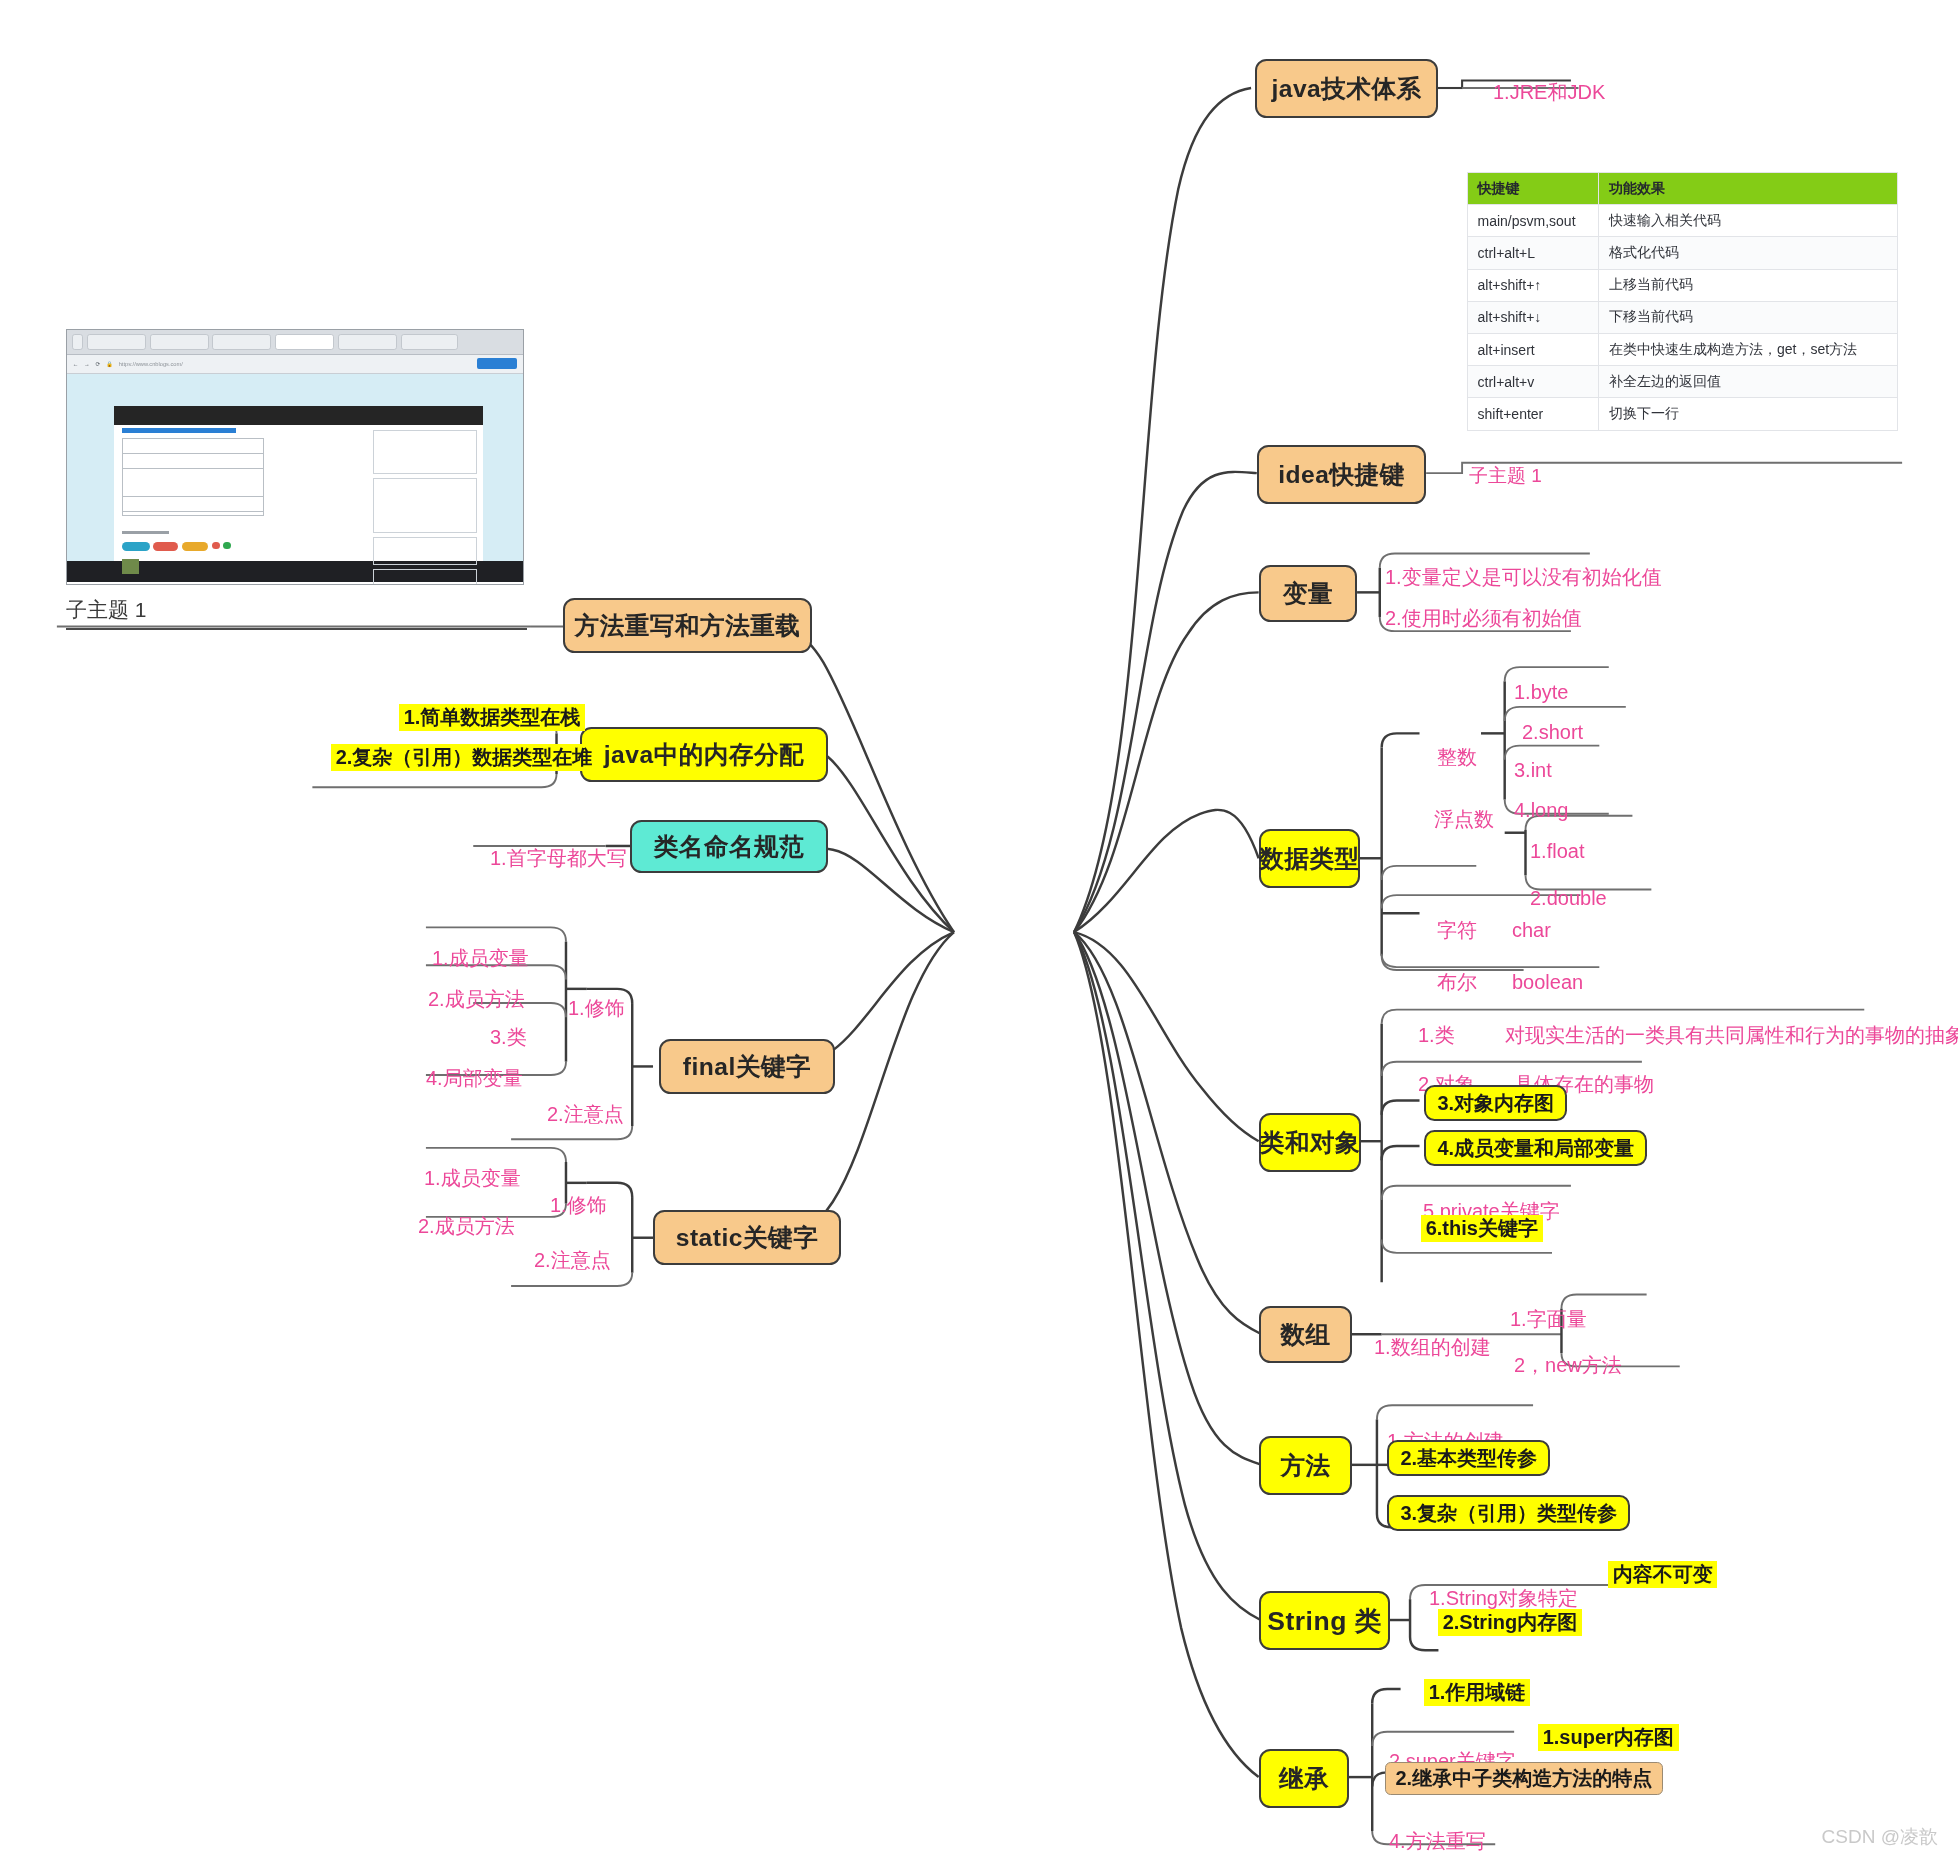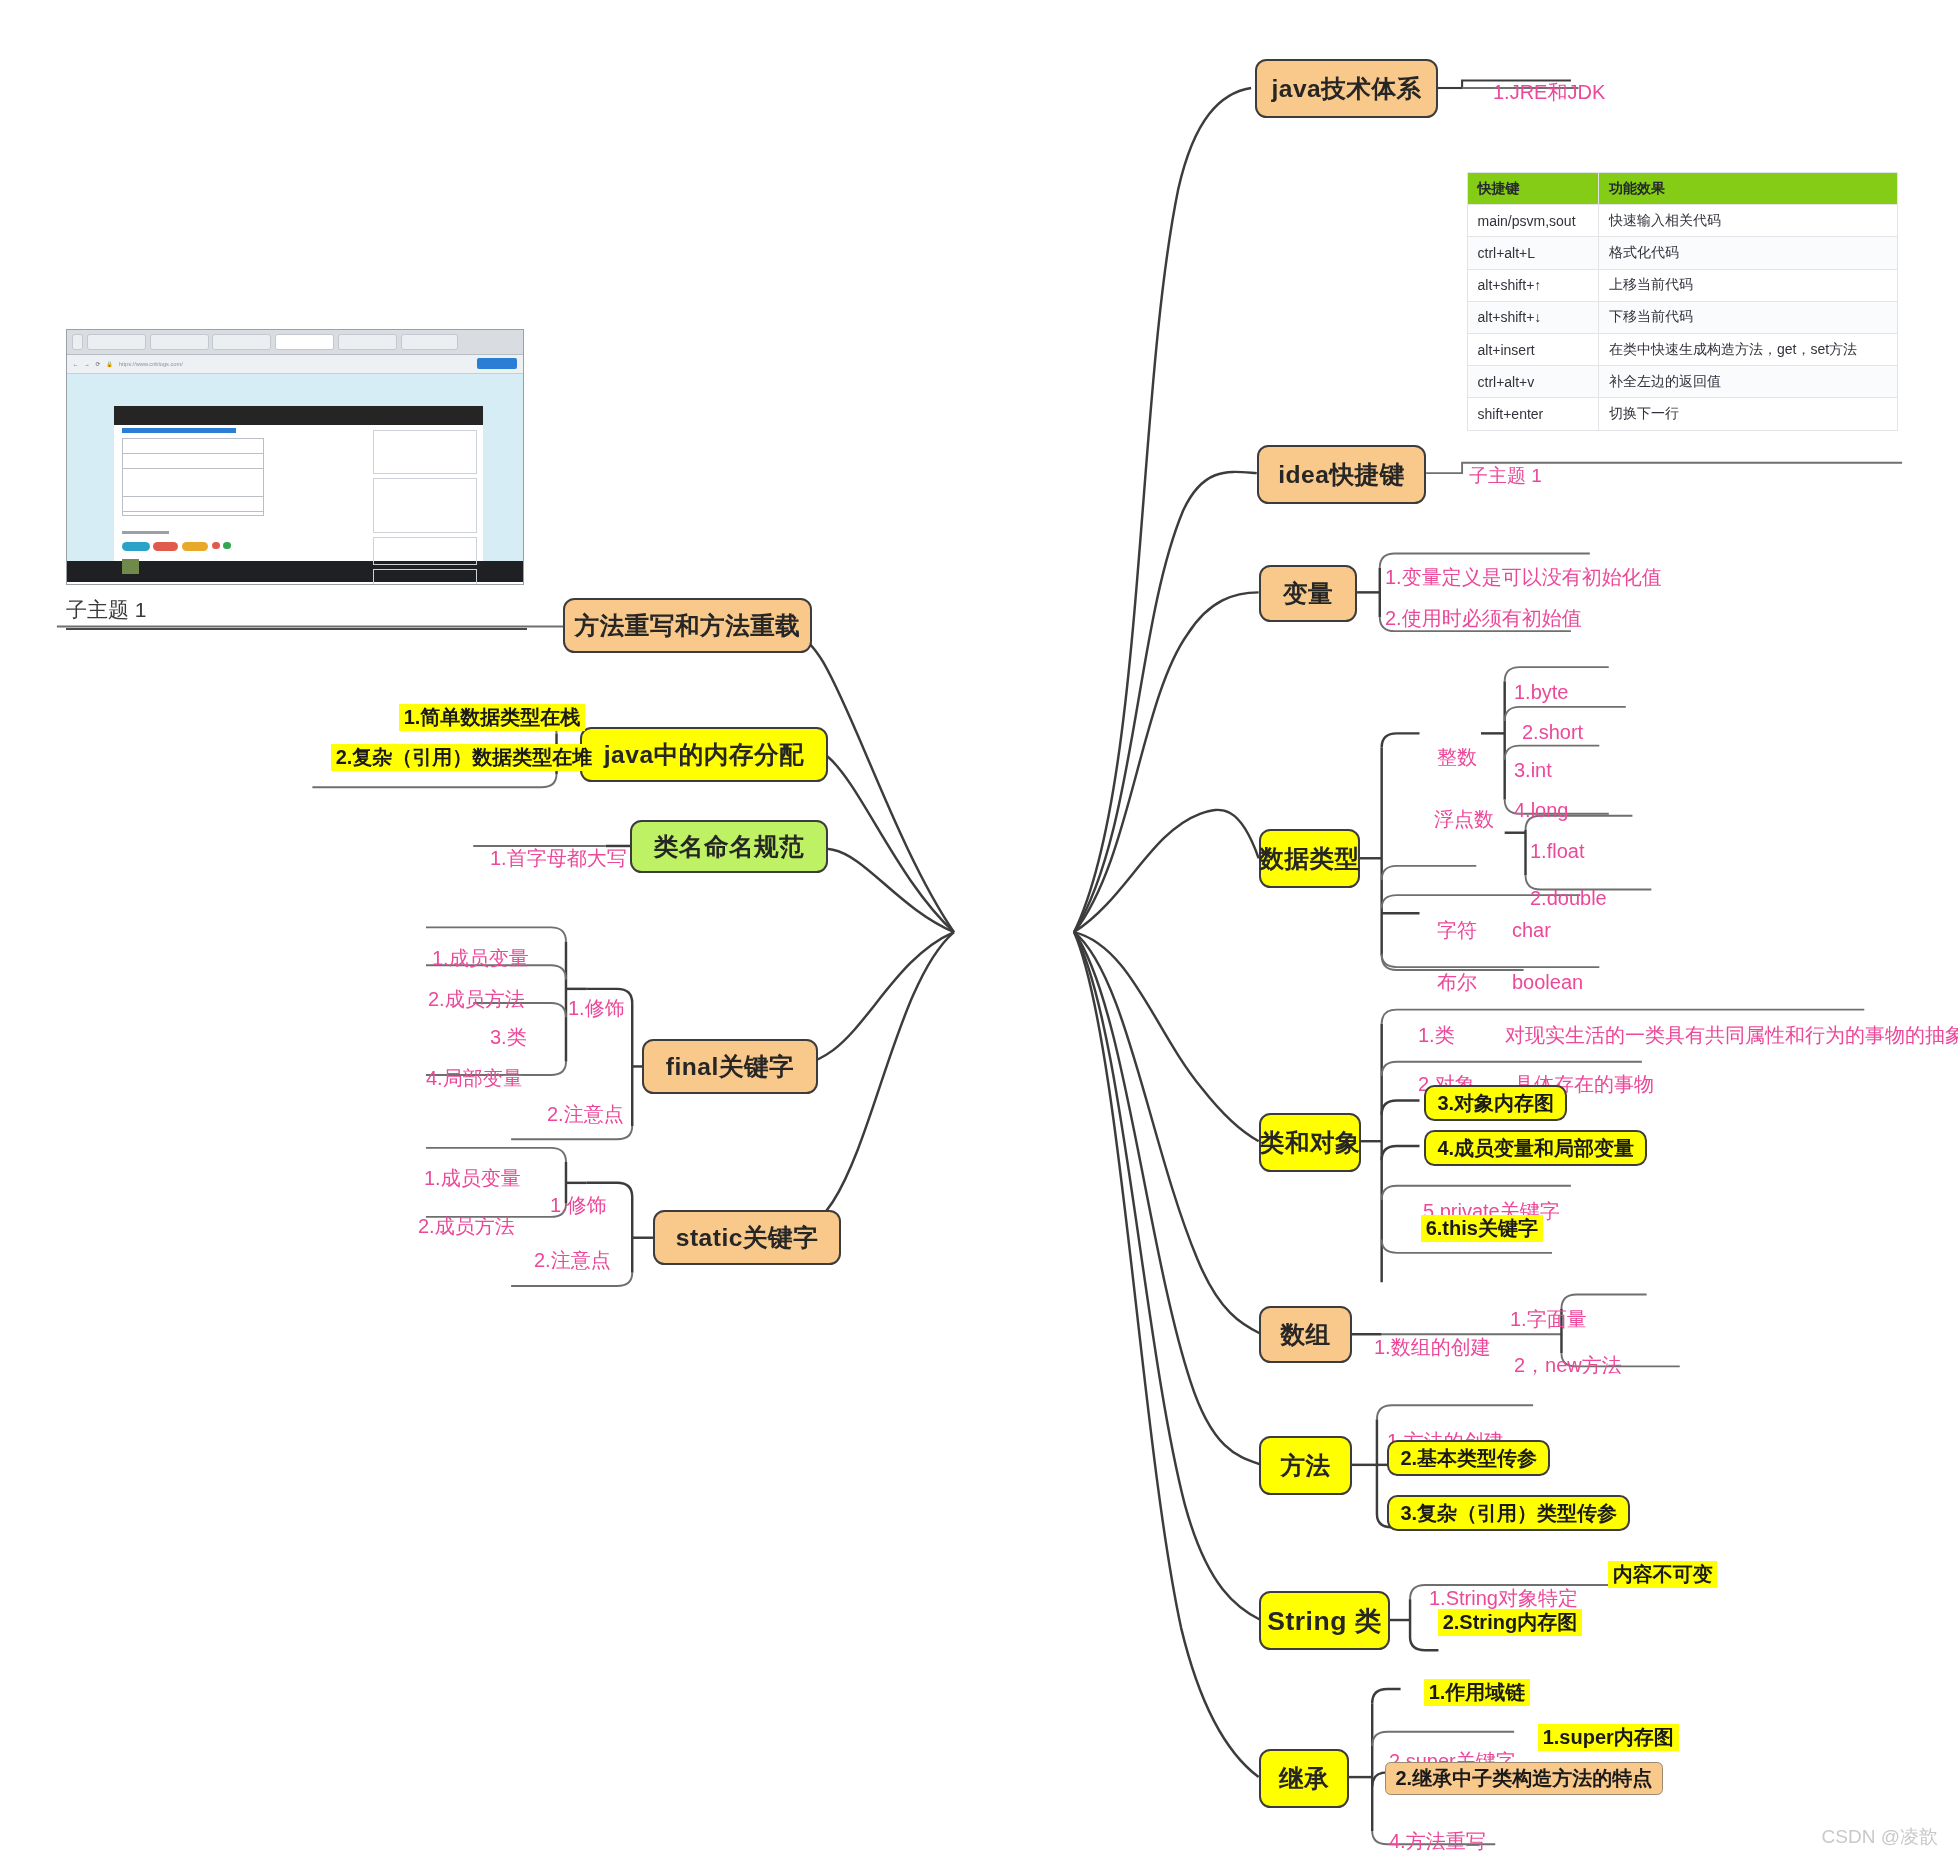--- a/index.html
+++ b/index.html
@@ -33,21 +33,21 @@
   .node.root {
     background: #0d8bd9;
     border: none;
     color: #ffffff;
     border-radius: 9.5px;
     font-size: 38px;
     letter-spacing: 1.9px;
   }
   .node.orange { background: #f8c98b; }
   .node.yellow { background: #ffff00; }
-  .node.gray   { background: #bef264; }
+  .node.gray   { background: #5eead4; }
 
   .leaf {
     position: absolute;
     white-space: nowrap;
     color: #3a3a3a;
     font-size: 20px;
     line-height: 1.15;
     font-weight: normal;
   }
   .leaf.hl-yellow {
@@ -342,21 +342,21 @@
     <span>java中的内存分配</span>
   </div>
   <div class="leaf hl-yellow" style="left:399px; top:704px;">1.简单数据类型在栈</div>
   <div class="leaf hl-yellow" style="left:331px; top:744px;">2.复杂（引用）数据类型在堆</div>
 
   <div class="node gray" style="left:630px; top:820px; width:198px; height:53px; font-size:24.6px;">
     <span>类名命名规范</span>
   </div>
   <div class="leaf plain" style="left:490px; top:823px;">1.首字母都大写</div>
 
-  <div class="node orange" style="left:642px; top:1039px; width:176px; height:55px; font-size:24.6px;">
+  <div class="node orange" style="left:659px; top:1039px; width:176px; height:55px; font-size:24.6px;">
     <span>final关键字</span>
   </div>
   <div class="leaf plain" style="left:568px; top:973px;">1.修饰</div>
   <div class="leaf plain" style="left:547px; top:1079px;">2.注意点</div>
   <div class="leaf plain" style="left:432px; top:923px;">1.成员变量</div>
   <div class="leaf plain" style="left:428px; top:964px;">2.成员方法</div>
   <div class="leaf plain" style="left:490px; top:1002px;">3.类</div>
   <div class="leaf plain" style="left:426px; top:1043px;">4.局部变量</div>
 
   <div class="node orange" style="left:653px; top:1210px; width:188px; height:55px; font-size:24.6px;">

